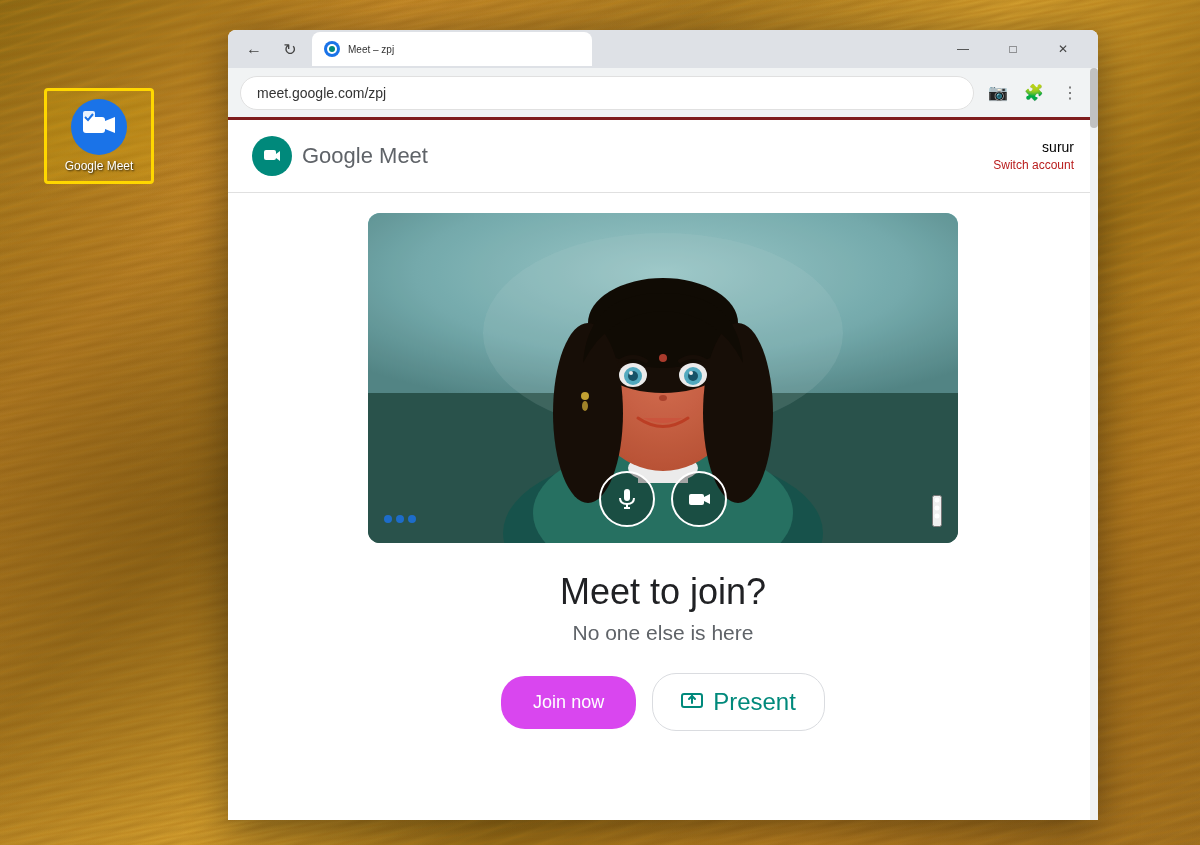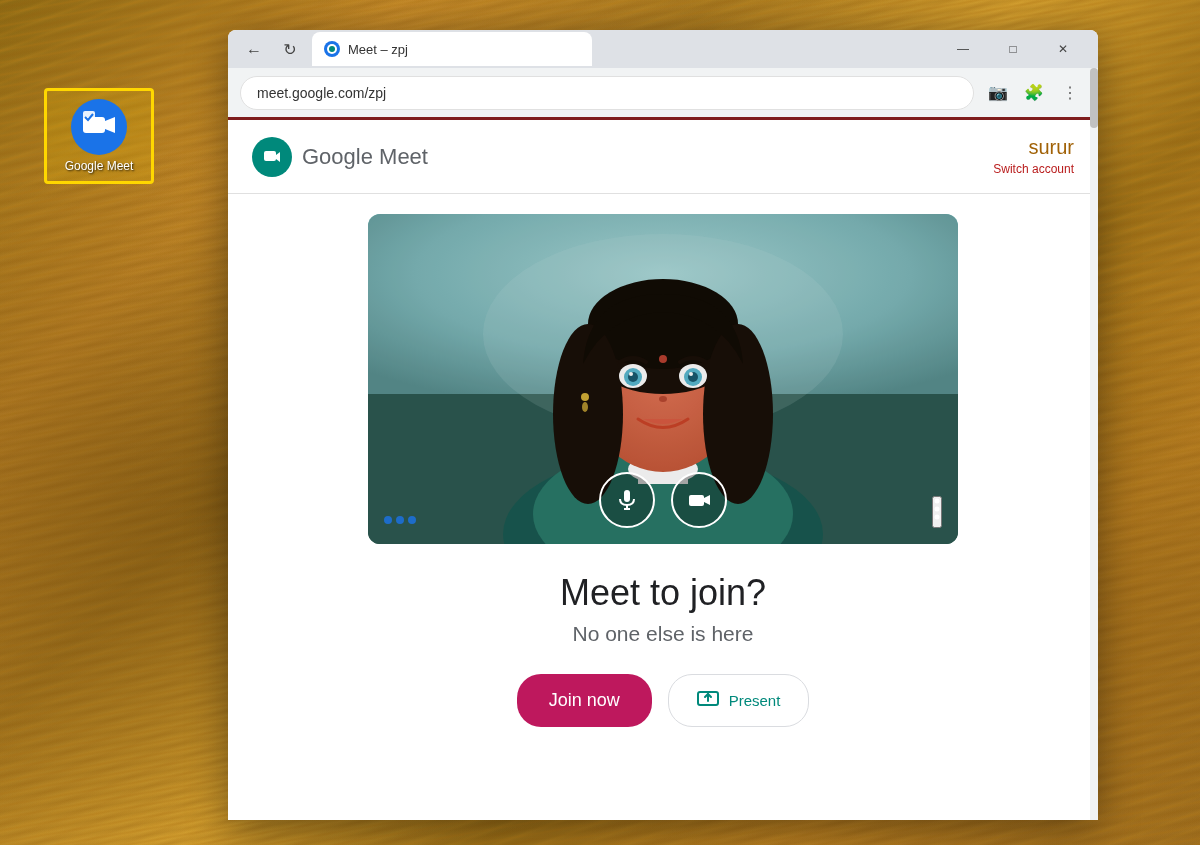--- a/index.html
+++ b/index.html
@@ -133,21 +133,21 @@
     }
 
     .chrome-tab {
       background: #fff;
       border-radius: 8px 8px 0 0;
       height: 34px;
       display: flex;
       align-items: center;
       padding: 0 12px;
       gap: 8px;
-      font-size: 13px;
+      font-size: 10px;
       color: #333;
       flex: 1;
       max-width: 280px;
     }
 
     .chrome-tab-favicon {
       width: 16px;
       height: 16px;
       background: #1a73e8;
       border-radius: 50%;
@@ -268,22 +268,22 @@
       font-weight: 400;
       color: #5f6368;
     }
 
     .meet-account {
       margin-left: auto;
       text-align: right;
     }
 
     .meet-account-name {
-      font-size: 20px;
-      color: #a16207;
+      font-size: 14px;
+      color: #000000;
       font-weight: 500;
     }
 
     .meet-switch-account {
       font-size: 12px;
       color: #b91c1c;
       cursor: pointer;
       text-decoration: none;
     }
 
@@ -384,38 +384,38 @@
 
     
     .action-buttons {
       display: flex;
       gap: 16px;
       margin-top: 28px;
       align-items: center;
     }
 
     .join-btn {
-      background: #be185d;
+      background: #d946ef;
       color: white;
       border: none;
       border-radius: 24px;
       padding: 16px 32px;
       font-size: 18px;
       font-weight: 500;
       cursor: pointer;
       white-space: nowrap;
     }
 
     .present-btn {
       background: white;
       color: #00897B;
       border: 1.5px solid #dadce0;
       border-radius: 24px;
       padding: 14px 28px;
-      font-size: 15px;
+      font-size: 24px;
       font-weight: 500;
       cursor: pointer;
       display: flex;
       align-items: center;
       gap: 10px;
     }
 
     .present-icon {
       font-size: 20px;
       color: #00897B;

